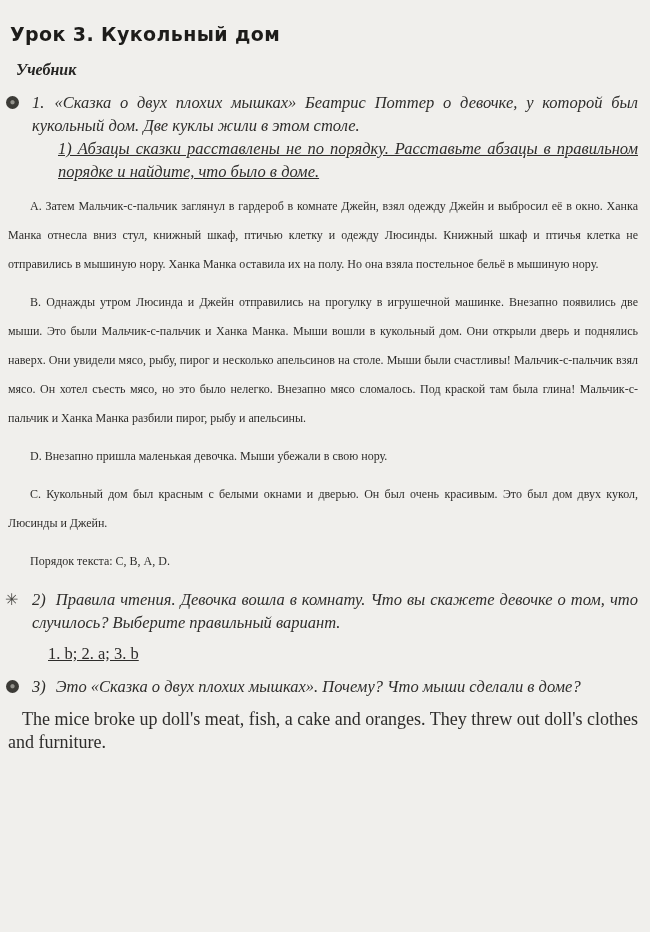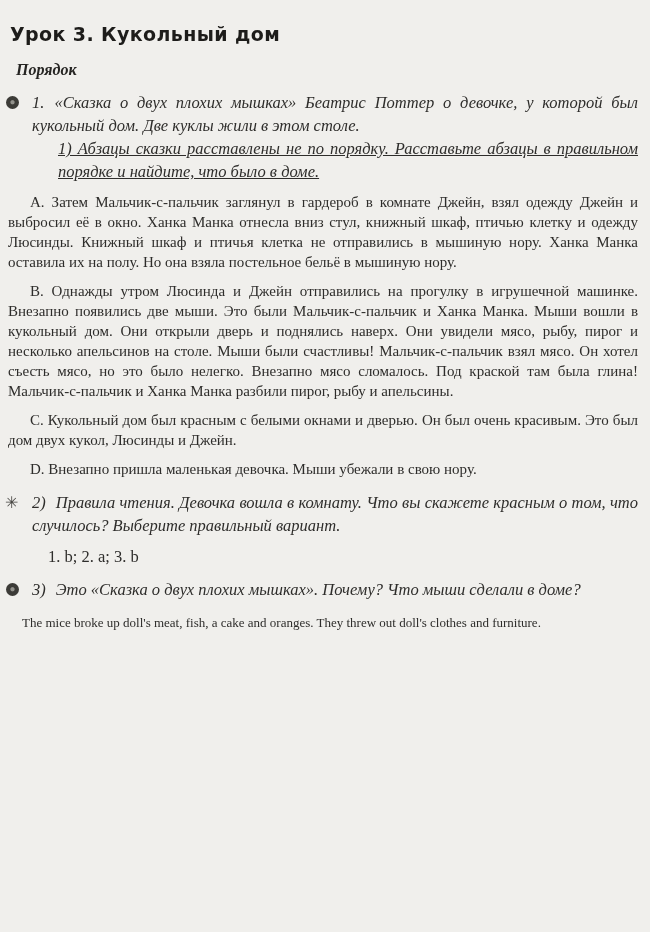--- a/index.html
+++ b/index.html
@@ -62,73 +62,75 @@
   .bullet-asterisk {
     position: absolute;
     left: -27px;
     top: 0;
     font-style: normal;
     font-size: 16px;
     color: #454440;
   }
   .answers {
     margin-top: 9px;
-    font-size: 15px;
-    line-height: 20px;
+    font-size: 12px;
+    line-height: 29px;
   }
   .para {
     text-align: justify;
     text-indent: 22px;
     margin-bottom: 9px;
   }
   .para:last-child { margin-bottom: 0; }
   .order-line {
     text-indent: 22px;
     margin-bottom: 0;
   }
   .answer-line {
     margin: 8px 0 10px 40px;
     font-size: 16.5px;
     line-height: 23px;
+    text-decoration: underline;
   }
   .gap-s { margin-top: 9px; font-family: Liberation Serif, serif; }
   .gap-m { margin-top: 12px; }
   .english {
-    font-size: 13px;
+    font-size: 18px;
     line-height: 23px;
     text-align: justify;
     text-indent: 14px;
     margin-top: 10px;
   }
 </style>
 </head>
 <body>
 
 <div class="page">
 
   <h1 class="title">Урок 3. Кукольный дом</h1>
 
-  <h2 class="section-heading">Порядок</h2>
+  <h2 class="section-heading">Учебник</h2>
 
   <section class="task">
     <span class="bullet-circle"></span>
     <p class="task-intro"><span class="num">1.</span><span>«Сказка о двух плохих мышках» Беатрис Поттер о девочке, у которой был кукольный дом. Две куклы жили в этом столе.</span></p>
     <p class="subtask">1) Абзацы сказки расставлены не по порядку. Расставьте абзацы в правильном порядке и найдите, что было в доме.</p>
   </section>
 
   <section class="answers">
     <p class="para">А. Затем Мальчик-с-пальчик заглянул в гардероб в комнате Джейн, взял одежду Джейн и выбросил её в окно. Ханка Манка отнесла вниз стул, книжный шкаф, птичью клетку и одежду Люсинды. Книжный шкаф и птичья клетка не отправились в мышиную нору. Ханка Манка оставила их на полу. Но она взяла постельное бельё в мышиную нору.</p>
     <p class="para">В. Однажды утром Люсинда и Джейн отправились на прогулку в игрушечной машинке. Внезапно появились две мыши. Это были Мальчик-с-пальчик и Ханка Манка. Мыши вошли в кукольный дом. Они открыли дверь и поднялись наверх. Они увидели мясо, рыбу, пирог и несколько апельсинов на столе. Мыши были счастливы! Мальчик-с-пальчик взял мясо. Он хотел съесть мясо, но это было нелегко. Внезапно мясо сломалось. Под краской там была глина! Мальчик-с-пальчик и Ханка Манка разбили пирог, рыбу и апельсины.</p>
+    <p class="para">D. Внезапно пришла маленькая девочка. Мыши убежали в свою нору.</p>
     <p class="para">С. Кукольный дом был красным с белыми окнами и дверью. Он был очень красивым. Это был дом двух кукол, Люсинды и Джейн.</p>
-    <p class="para">D. Внезапно пришла маленькая девочка. Мыши убежали в свою нору.</p>
+    <p class="order-line">Порядок текста: С, В, А, D.</p>
   </section>
 
   <section class="task gap-m">
     <span class="bullet-asterisk">✳</span>
-    <p><span class="num">2)</span><span>Правила чтения. Девочка вошла в комнату. Что вы скажете красным о том, что случилось? Выберите правильный вариант.</span></p>
+    <p><span class="num">2)</span><span>Правила чтения. Девочка вошла в комнату. Что вы скажете девочке о том, что случилось? Выберите правильный вариант.</span></p>
   </section>
 
   <p class="answer-line">1. b; 2. a; 3. b</p>
 
   <section class="task gap-s">
     <span class="bullet-circle"></span>
     <p><span class="num">3)</span><span>Это «Сказка о двух плохих мышках». Почему? Что мыши сделали в доме?</span></p>
   </section>
 
   <p class="english">The mice broke up doll's meat, fish, a cake and oranges. They threw out doll's clothes and furniture.</p>

